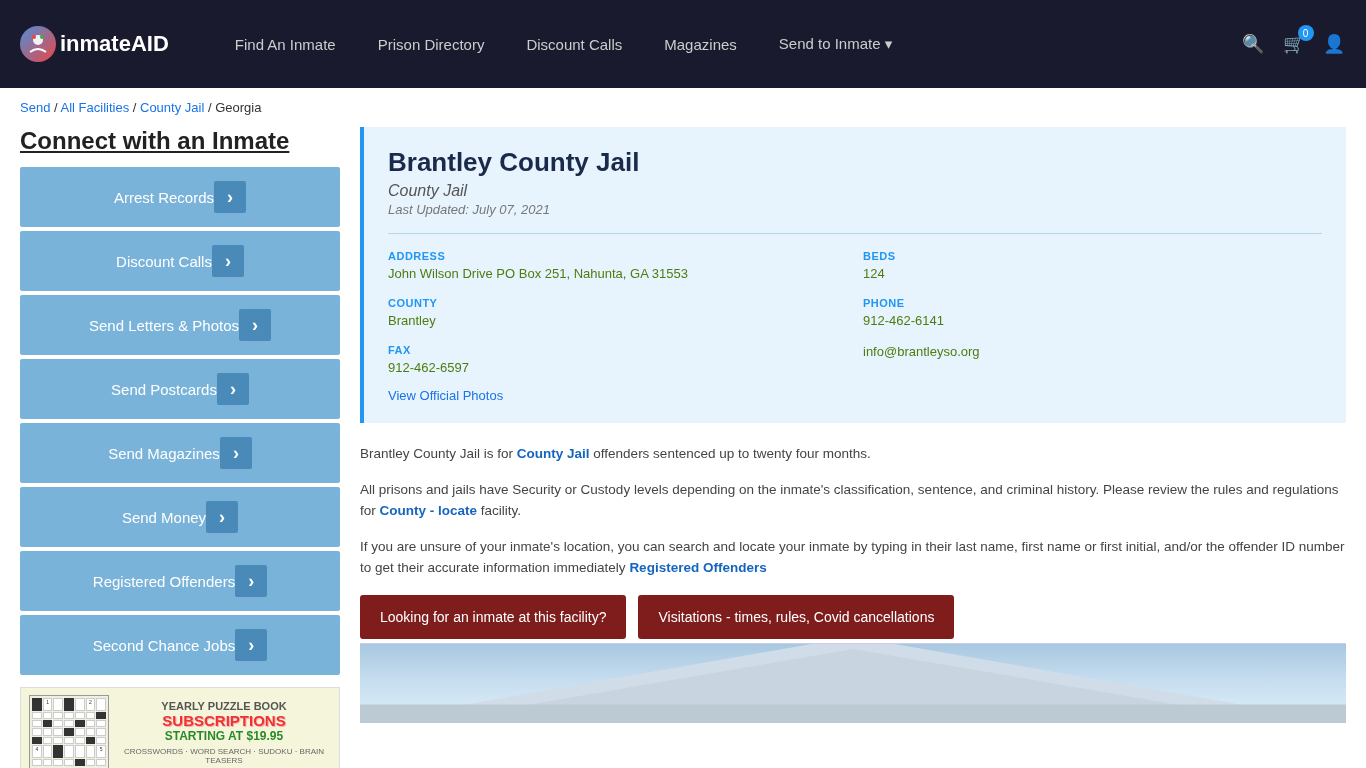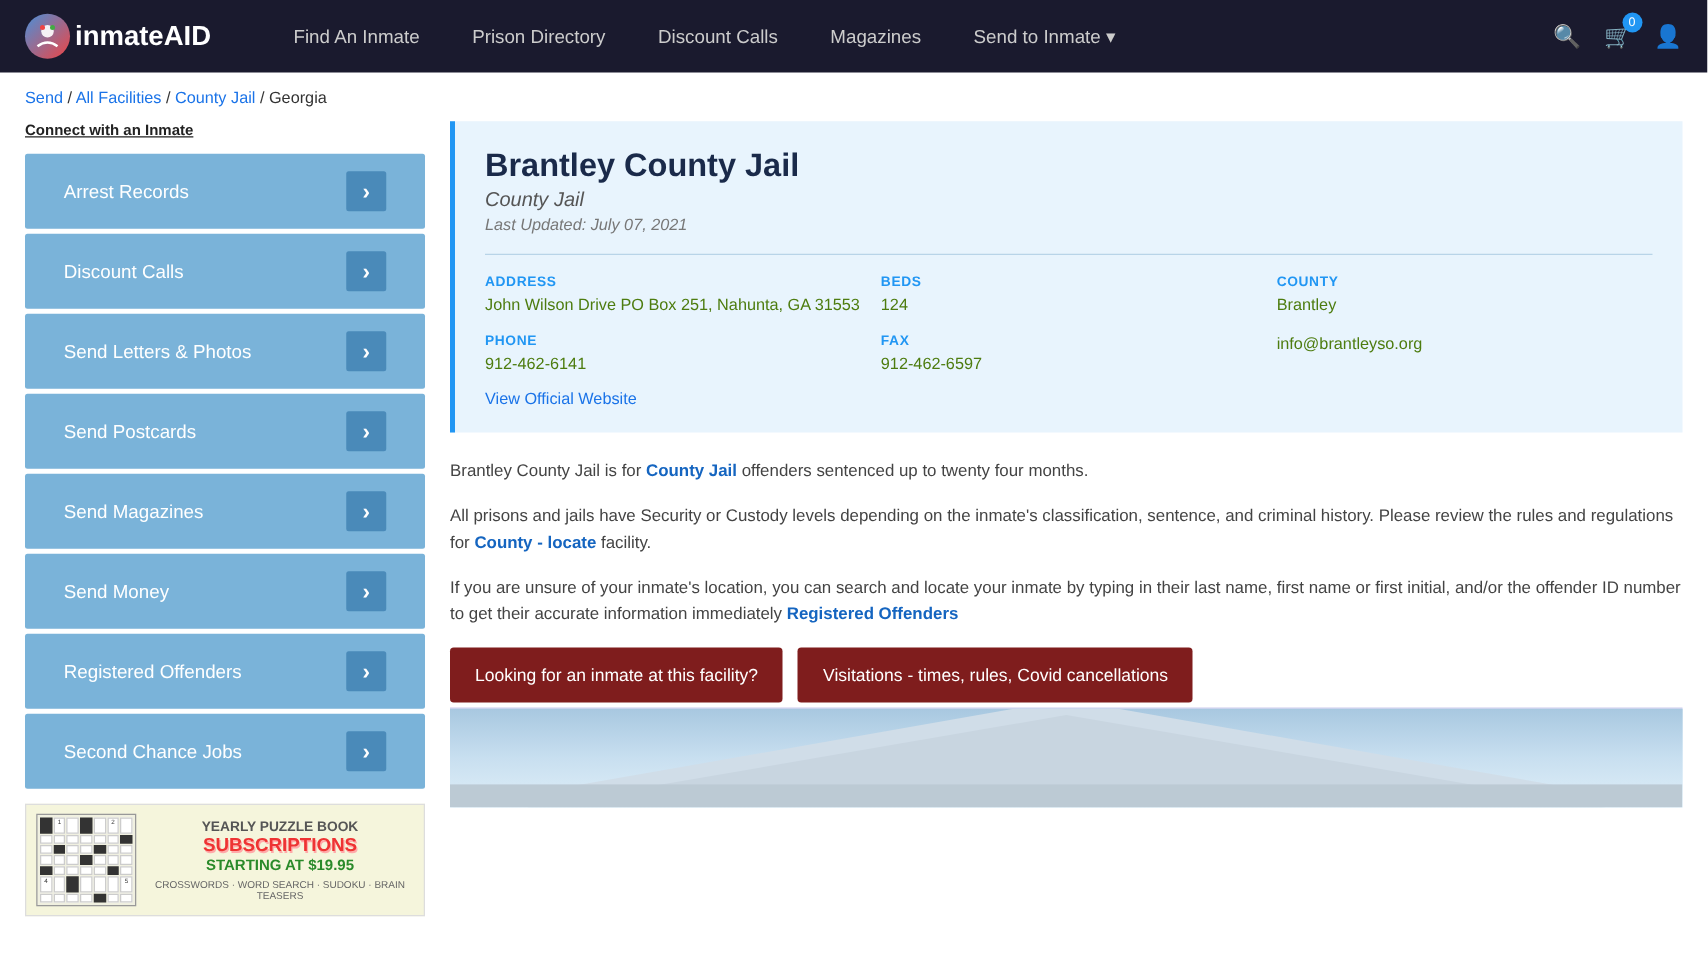--- a/index.html
+++ b/index.html
@@ -4,21 +4,21 @@
   <style>
     * { box-sizing: border-box; margin: 0; padding: 0; }
     body { font-family: Arial, sans-serif; font-size: 14px; color: #333; background: #fff; }
 
     
     .header {
       background: #1a1a2e;
       display: flex;
       align-items: center;
       padding: 0 20px;
-      height: 58px;
+      height: 88px;
       gap: 30px;
     }
     .logo {
       display: flex;
       align-items: center;
       gap: 4px;
       margin-right: 20px;
     }
     .logo-text {
       color: #fff;
@@ -69,34 +69,34 @@
     .main-layout {
       display: flex;
       padding: 0 20px 20px;
       gap: 20px;
       max-width: 1366px;
     }
 
     
     .sidebar { width: 320px; flex-shrink: 0; }
     .sidebar-title {
-      font-size: 12px;
+      font-size: 24px;
       font-weight: bold;
       text-decoration: underline;
       margin-bottom: 12px;
       color: #222;
     }
     .sidebar-menu { display: flex; flex-direction: column; gap: 4px; }
     .sidebar-item {
       display: flex;
       align-items: center;
-      justify-content: space-between;
+      justify-content: center;
       background: #7ab3d9;
       color: #fff;
-      padding: 14px 31px;
+      padding: 14px 17px;
       cursor: pointer;
       font-size: 15px;
       border-radius: 2px;
     }
     .sidebar-arrow {
       background: #4a8ab9;
       width: 32px; height: 32px;
       display: flex; align-items: center; justify-content: center;
       border-radius: 2px;
       font-size: 18px;
@@ -147,21 +147,21 @@
       margin-bottom: 2px;
     }
     .facility-updated {
       font-size: 13px;
       color: #777;
       font-style: italic;
       margin-bottom: 16px;
     }
     .info-grid {
       display: grid;
-      grid-template-columns: 1fr 1fr 1fr;
+      grid-template-columns: 1fr 1fr;
       gap: 16px;
       border-top: 1px solid #b8d4e8;
       padding-top: 16px;
     }
     .info-cell { }
     .info-label {
       font-size: 11px;
       font-weight: bold;
       color: #2196f3;
       text-transform: uppercase;
@@ -377,21 +377,21 @@
         </div>
         <div class="info-cell">
           <div class="info-label">FAX</div>
           <div class="info-value">912-462-6597</div>
         </div>
         <div class="info-cell">
           <div class="info-value">info@brantleyso.org</div>
         </div>
       </div>
       <div class="view-website">
-        <a href="#" class="official-link">View Official Website</a>
+        <a href="#" class="official-link">View Official Photos</a>
       </div>
     </div>
 
     <div class="description">
       <p>
         <span>Brantley County Jail is for </span><a href="#" class="desc-link">County Jail</a><span> offenders sentenced up to twenty four months.</span>
       </p>
       <p>
         <span>All prisons and jails have Security or Custody levels depending on the inmate's classification, sentence, and criminal history. Please review the rules and regulations for </span><a href="#" class="desc-link">County - locate</a><span> facility.</span>
       </p>

